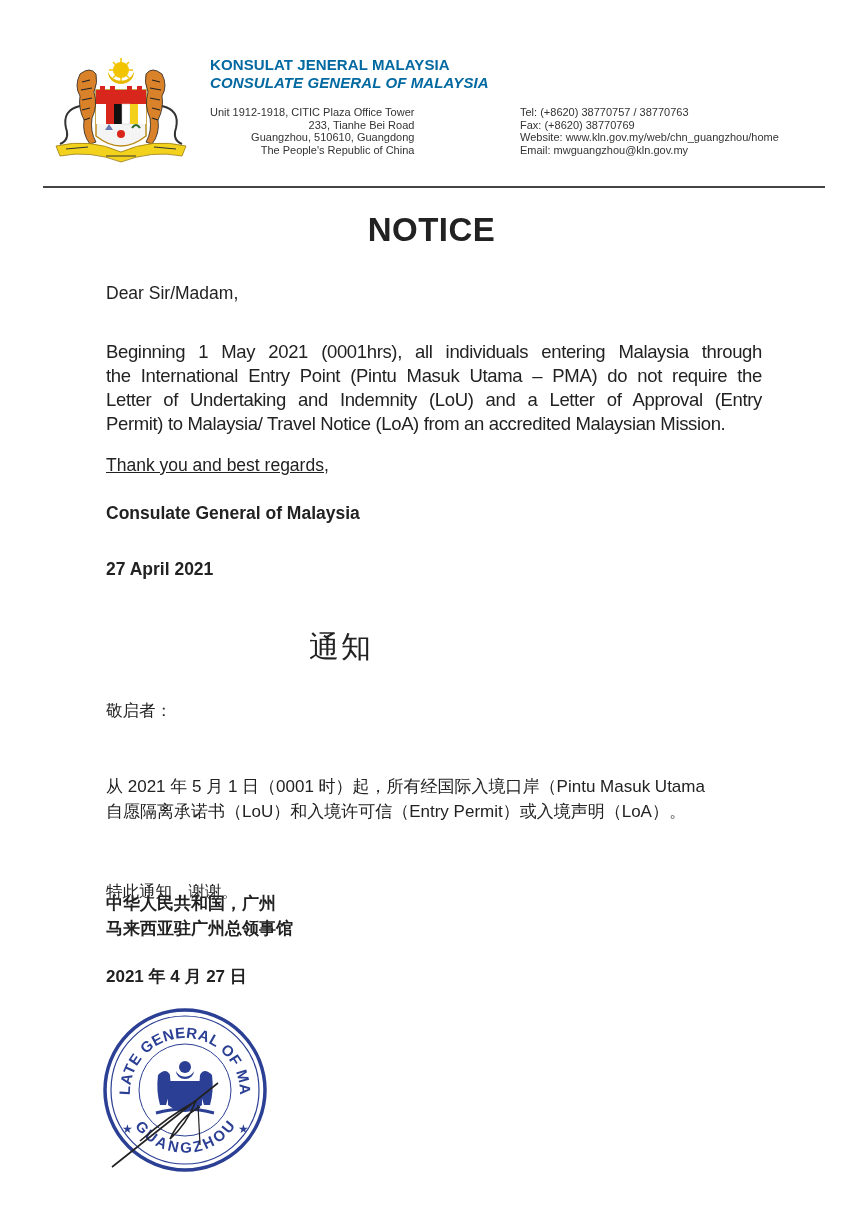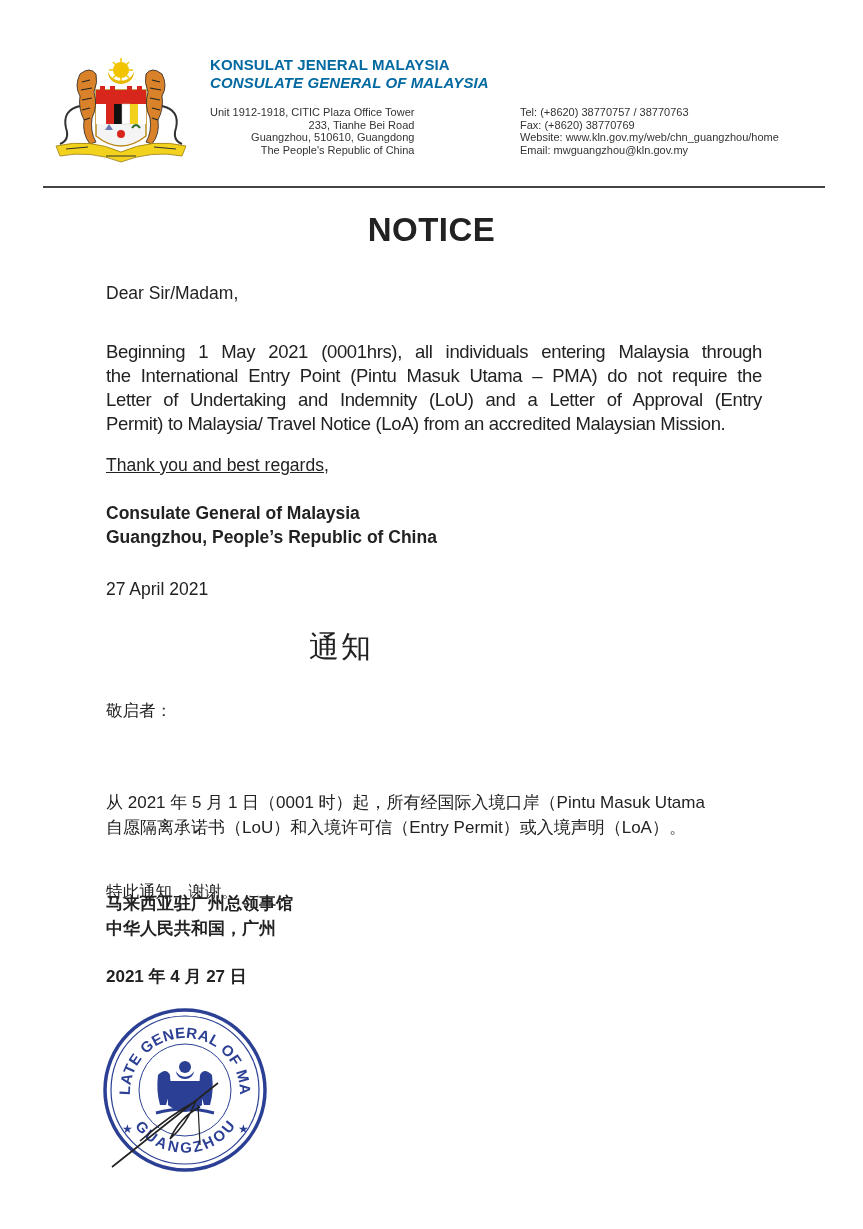--- a/index.html
+++ b/index.html
@@ -16,25 +16,25 @@
 
   
   .notice-title { left: 0; width: 863px; top: 211px; text-align: center; font-size: 33px; font-weight: bold; color: #222; letter-spacing: 0.5px; }
   .p { left: 106px; font-size: 17.5px; color: #222; line-height: 24px; }
   .greeting { top: 281px; }
   .para1 { top: 328px; width: 656px; text-align: justify; font-family: "Liberation Sans Narrow", "Liberation Sans", sans-serif; font-size: 18.5px; letter-spacing: -0.35px; margin-top: 12px; }
   .para1 span { display: block; text-align: justify; text-align-last: justify; }
   .para1 span.last { text-align-last: left; }
   .thanks { top: 453px; text-decoration: underline; }
   .sig { top: 501px; font-weight: bold; }
-  .date-en { top: 577px; font-weight: normal; }
+  .date-en { top: 557px; font-weight: bold; }
 
   .cn-title { left: 0; width: 682px; top: 627px; text-align: center; font-size: 30px; color: #222; font-family: Liberation Serif, serif; letter-spacing: 2px; }
   .cn-greet { top: 698px; font-size: 16.5px; }
-  .cn-para { top: 790px; width: 656px; font-size: 17px; line-height: 25px; }
+  .cn-para { top: 774px; width: 656px; font-size: 17px; line-height: 25px; }
   .cn-para span { display: block; white-space: nowrap; }
   .cn-thanks { top: 843px; font-size: 16.5px; margin-top: 36px; }
   .cn-sig { top: 891px; font-weight: bold; font-size: 17px; line-height: 25px; }
   .cn-date { top: 965px; font-weight: bold; font-size: 17px; }
 
   .stamp { left: 100px; top: 1005px; width: 170px; height: 170px; }
 </style>
 </head>
 <body>
 
@@ -124,34 +124,33 @@
 <div class="abs p greeting">Dear Sir/Madam,</div>
 <div class="abs p para1">
   <span>Beginning 1 May 2021 (0001hrs), all individuals entering Malaysia through</span>
   <span>the International Entry Point (Pintu Masuk Utama – PMA) do not require the</span>
   <span>Letter of Undertaking and Indemnity (LoU) and a Letter of Approval (Entry</span>
   <span class="last">Permit) to Malaysia/ Travel Notice (LoA) from an accredited Malaysian Mission.</span>
 </div>
 <div class="abs p thanks">Thank you and best regards,</div>
 <div class="abs p sig">
   <div>Consulate General of Malaysia</div>
-  <div>Guangzhou, People’s Republic of China</div>
 </div>
 <div class="abs p date-en">27 April 2021</div>
 
 <div class="abs cn-title">通知</div>
 <div class="abs p cn-greet">敬启者：</div>
 <div class="abs p cn-para">
   <span>从 2021 年 5 月 1 日（0001 时）起，所有经国际入境口岸（Pintu Masuk Utama</span>
   <span>自愿隔离承诺书（LoU）和入境许可信（Entry Permit）或入境声明（LoA）。</span>
 </div>
 <div class="abs p cn-thanks">特此通知，谢谢。</div>
 <div class="abs p cn-sig">
+  <div>中华人民共和国，广州</div>
   <div>马来西亚驻广州总领事馆</div>
-  <div>中华人民共和国，广州</div>
 </div>
 <div class="abs p cn-date">2021 年 4 月 27 日</div>
 
 <div class="abs stamp">
   <svg width="170" height="170" viewBox="0 0 170 170">
     <defs>
       <path id="arcTop" d="M 30 88 A 55 55 0 0 1 140 88"></path>
       <path id="arcBot" d="M 42 112 A 50 50 0 0 0 128 112"></path>
     </defs>
     <circle cx="85" cy="85" r="80" fill="none" stroke="#2b3f94" stroke-width="3.5"></circle>

